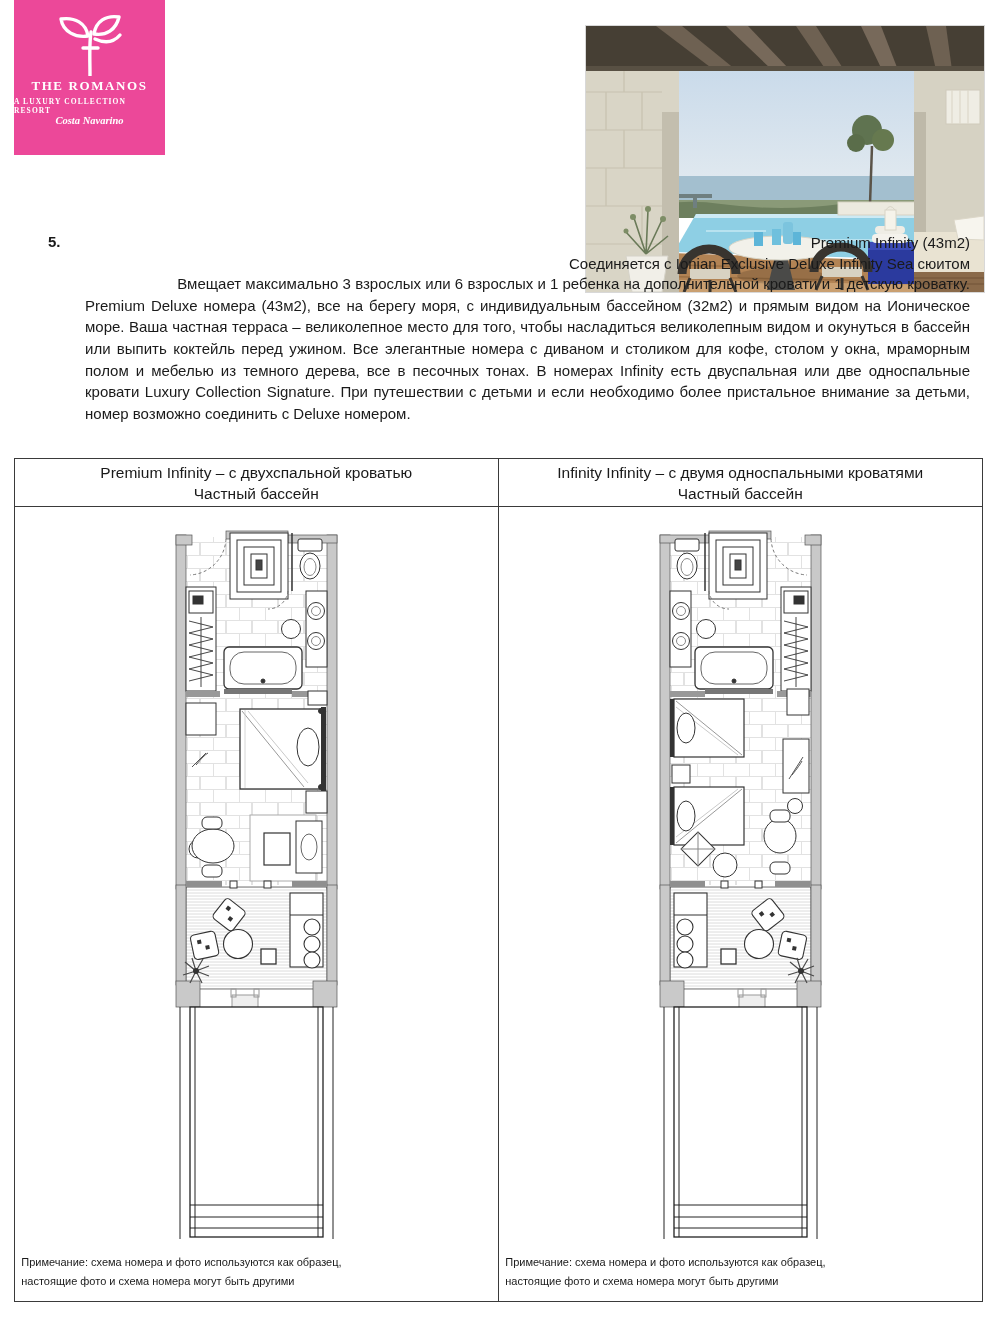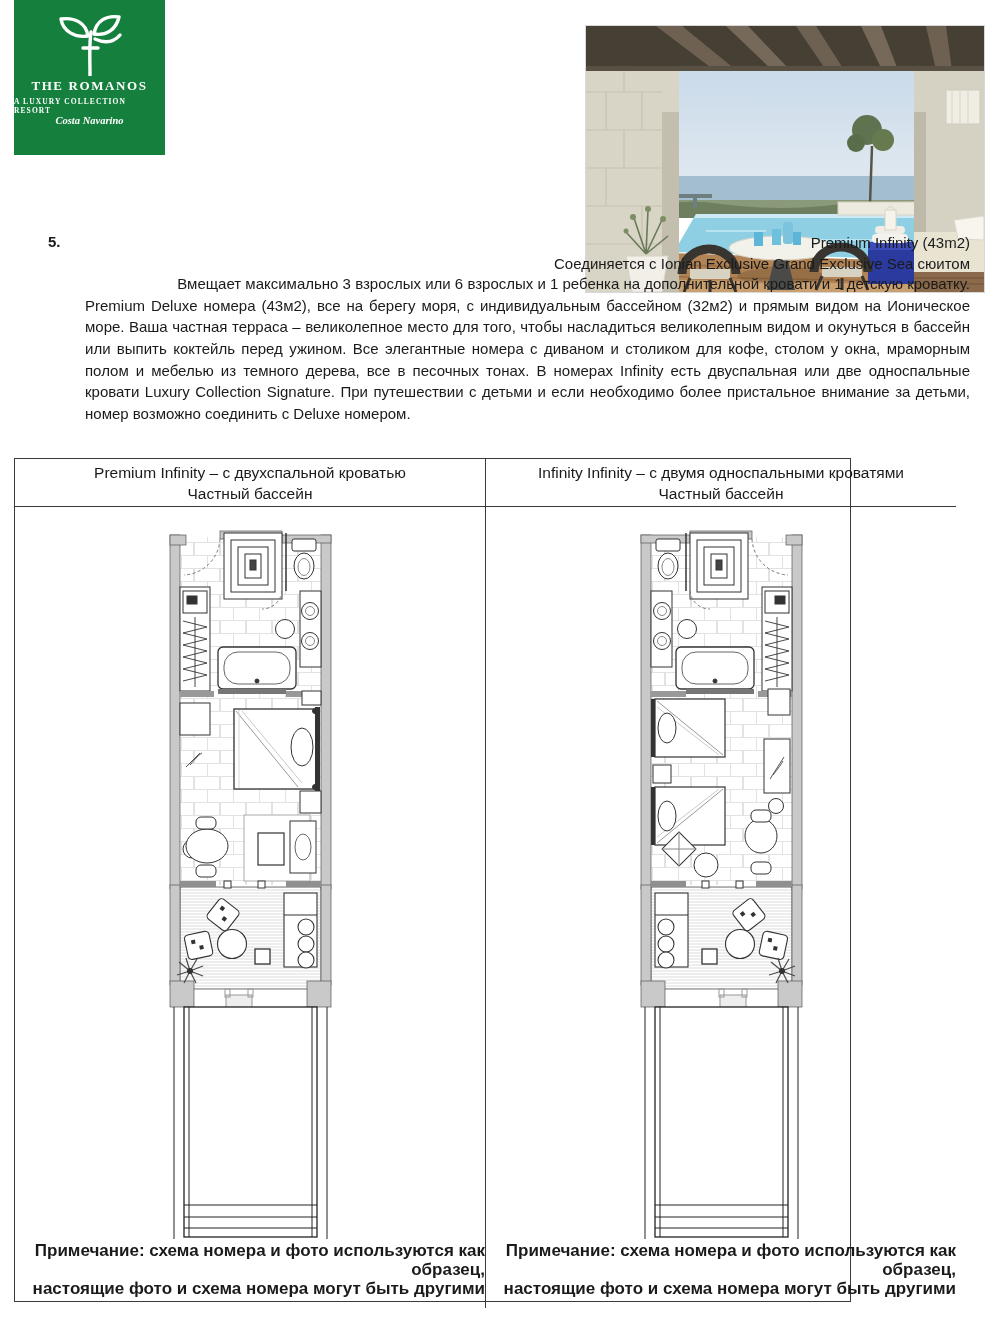--- a/index.html
+++ b/index.html
@@ -1,48 +1,48 @@
 <!DOCTYPE html>
 <html><head>
 <meta charset="utf-8">
 <style>
   html,body{margin:0;padding:0;}
   body{
     width:1000px;height:1333px;position:relative;background:#ffffff;
     font-family:"Liberation Sans", sans-serif;color:#1a1a1a;overflow:hidden;
   }
   
-  .logo{position:absolute;left:14px;top:0;width:151px;height:155px;background:#15803d;
+  .logo{position:absolute;left:14px;top:0;width:151px;height:155px;background:#ec4899;
         display:flex;flex-direction:column;align-items:center;}
   .logo svg{margin-top:14px;}
   .logo-title{font-family:"Liberation Serif",serif;color:#fff;font-size:13px;font-weight:700;
               letter-spacing:1.6px;margin-top:2px;}
   .logo-sub{font-family:"Liberation Serif",serif;color:#fff;font-size:7.5px;font-weight:600;
             letter-spacing:1.1px;margin-top:3px;}
   .logo-loc{font-family:"Liberation Serif",serif;color:#fff;font-size:10.5px;font-style:italic;
             font-weight:700;}
   
   .photo{position:absolute;left:585px;top:25px;width:400px;height:268px;border:1px solid #d8d8d8;box-sizing:border-box;}
   
   .section{position:absolute;left:48px;top:233px;width:922px;font-size:15px;}
   .sec-row{position:relative;}
   .sec-num{position:absolute;left:0;top:0;font-weight:700;}
   .sec-body{margin-left:37px;}
   .h-line{font-weight:400;line-height:20.5px;text-align:right;}
   .paragraph{text-align:justify;line-height:21.7px;margin-top:0;}
   
-  .doc-table{position:absolute;left:14px;top:458px;width:837px;height:844px;
+  .doc-table{position:absolute;left:14px;top:458px;width:969px;height:844px;
              border:1.5px solid #3a3a3a;box-sizing:border-box;
              display:grid;grid-template-columns:1fr 1fr;grid-template-rows:48px 1fr;}
   .th{border-bottom:1px solid #3a3a3a;display:flex;flex-direction:column;justify-content:center;
       align-items:center;font-size:15.5px;line-height:21px;text-align:center;}
   .th.first, .td.first{border-right:1px solid #3a3a3a;}
   .td{display:flex;flex-direction:column;align-items:center;justify-content:space-between;
       padding:22px 0 10px 0;box-sizing:border-box;}
-  .note{font-size:17px;font-weight:700;line-height:19px;text-align:right;width:470px;}
+  .note{font-size:11px;font-weight:400;line-height:19px;text-align:left;width:470px;}
 </style>
 </head>
 <body>
 
 <div class="logo">
   <svg width="80" height="62" viewBox="0 0 80 62">
     <g stroke="#ffffff" stroke-width="3.4" fill="none" stroke-linecap="round" stroke-linejoin="round">
       <path d="M40 62 C40 44 39 30 41 18"></path>
       <path d="M38 22 C26 24 13 18 11 5 C25 3 36 9 38 22 Z"></path>
       <path d="M44 20 C56 22 66 16 69 3 C56 1 46 7 44 20 Z"></path>
@@ -142,21 +142,21 @@
     <path d="M236 250 l-6 14 M276 250 l6 14 M256 252 v12" stroke-width="3"></path>
   </g>
 </svg>
 </div>
 
 <div class="section">
   <div class="sec-row">
     <div class="sec-num">5.</div>
     <div class="sec-body">
       <div class="h-line">Premium Infinity (43m2)</div>
-      <div class="h-line">Соединяется с Ionian Exclusive Grand Exclusive Sea сюитом</div>
+      <div class="h-line">Соединяется с Ionian Exclusive Deluxe Infinity Sea сюитом</div>
       <div class="h-line">Вмещает максимально 3 взрослых или 6 взрослых и 1 ребенка на дополнительной кровати и 1 детскую кроватку.</div>
       <div class="paragraph">Premium Deluxe номера (43м2), все на берегу моря, с индивидуальным бассейном (32м2) и прямым видом на Ионическое море. Ваша частная терраса – великолепное место для того, чтобы насладиться великолепным видом и окунуться в бассейн или выпить коктейль перед ужином. Все элегантные номера с диваном и столиком для кофе, столом у окна, мраморным полом и мебелью из темного дерева, все в песочных тонах. В номерах Infinity есть двуспальная или две односпальные кровати  Luxury Collection Signature. При путешествии с детьми и если необходимо более пристальное внимание за детьми, номер возможно соединить с Deluxe номером.</div>
     </div>
   </div>
 </div>
 
 <div class="doc-table">
   <div class="th first">
     <div>Premium Infinity – с двухспальной кроватью</div>
     <div>Частный бассейн</div>

